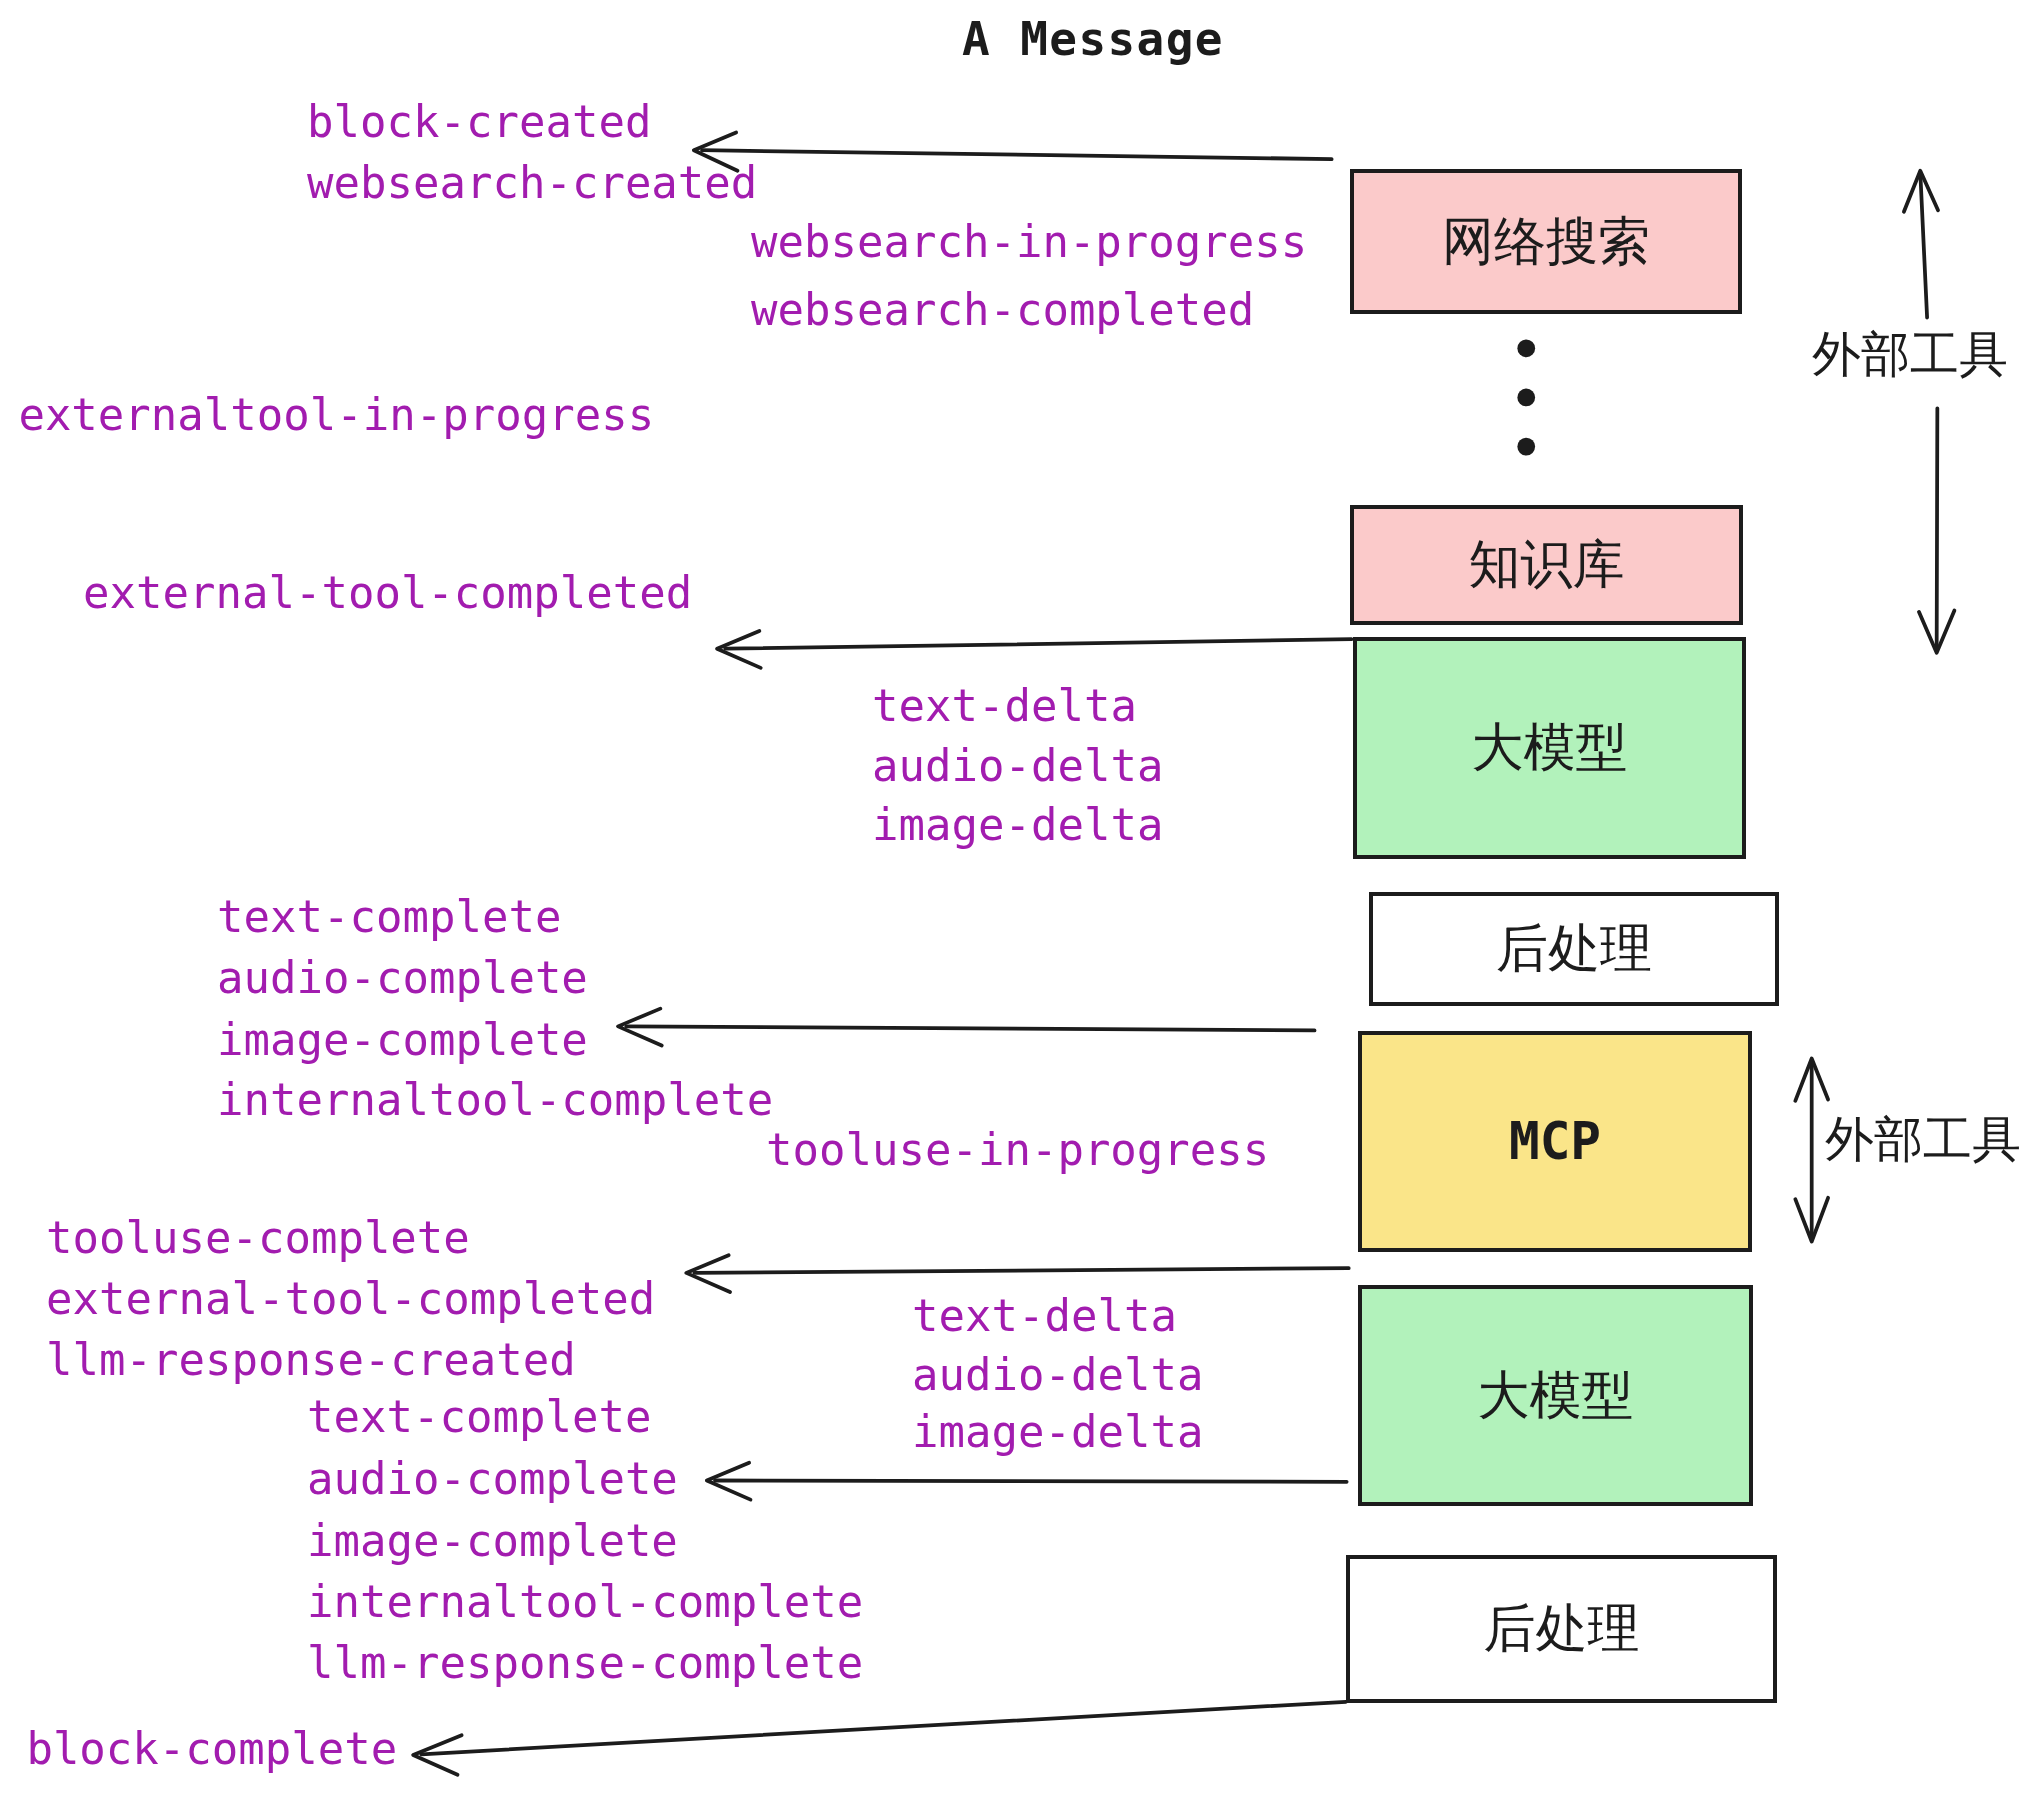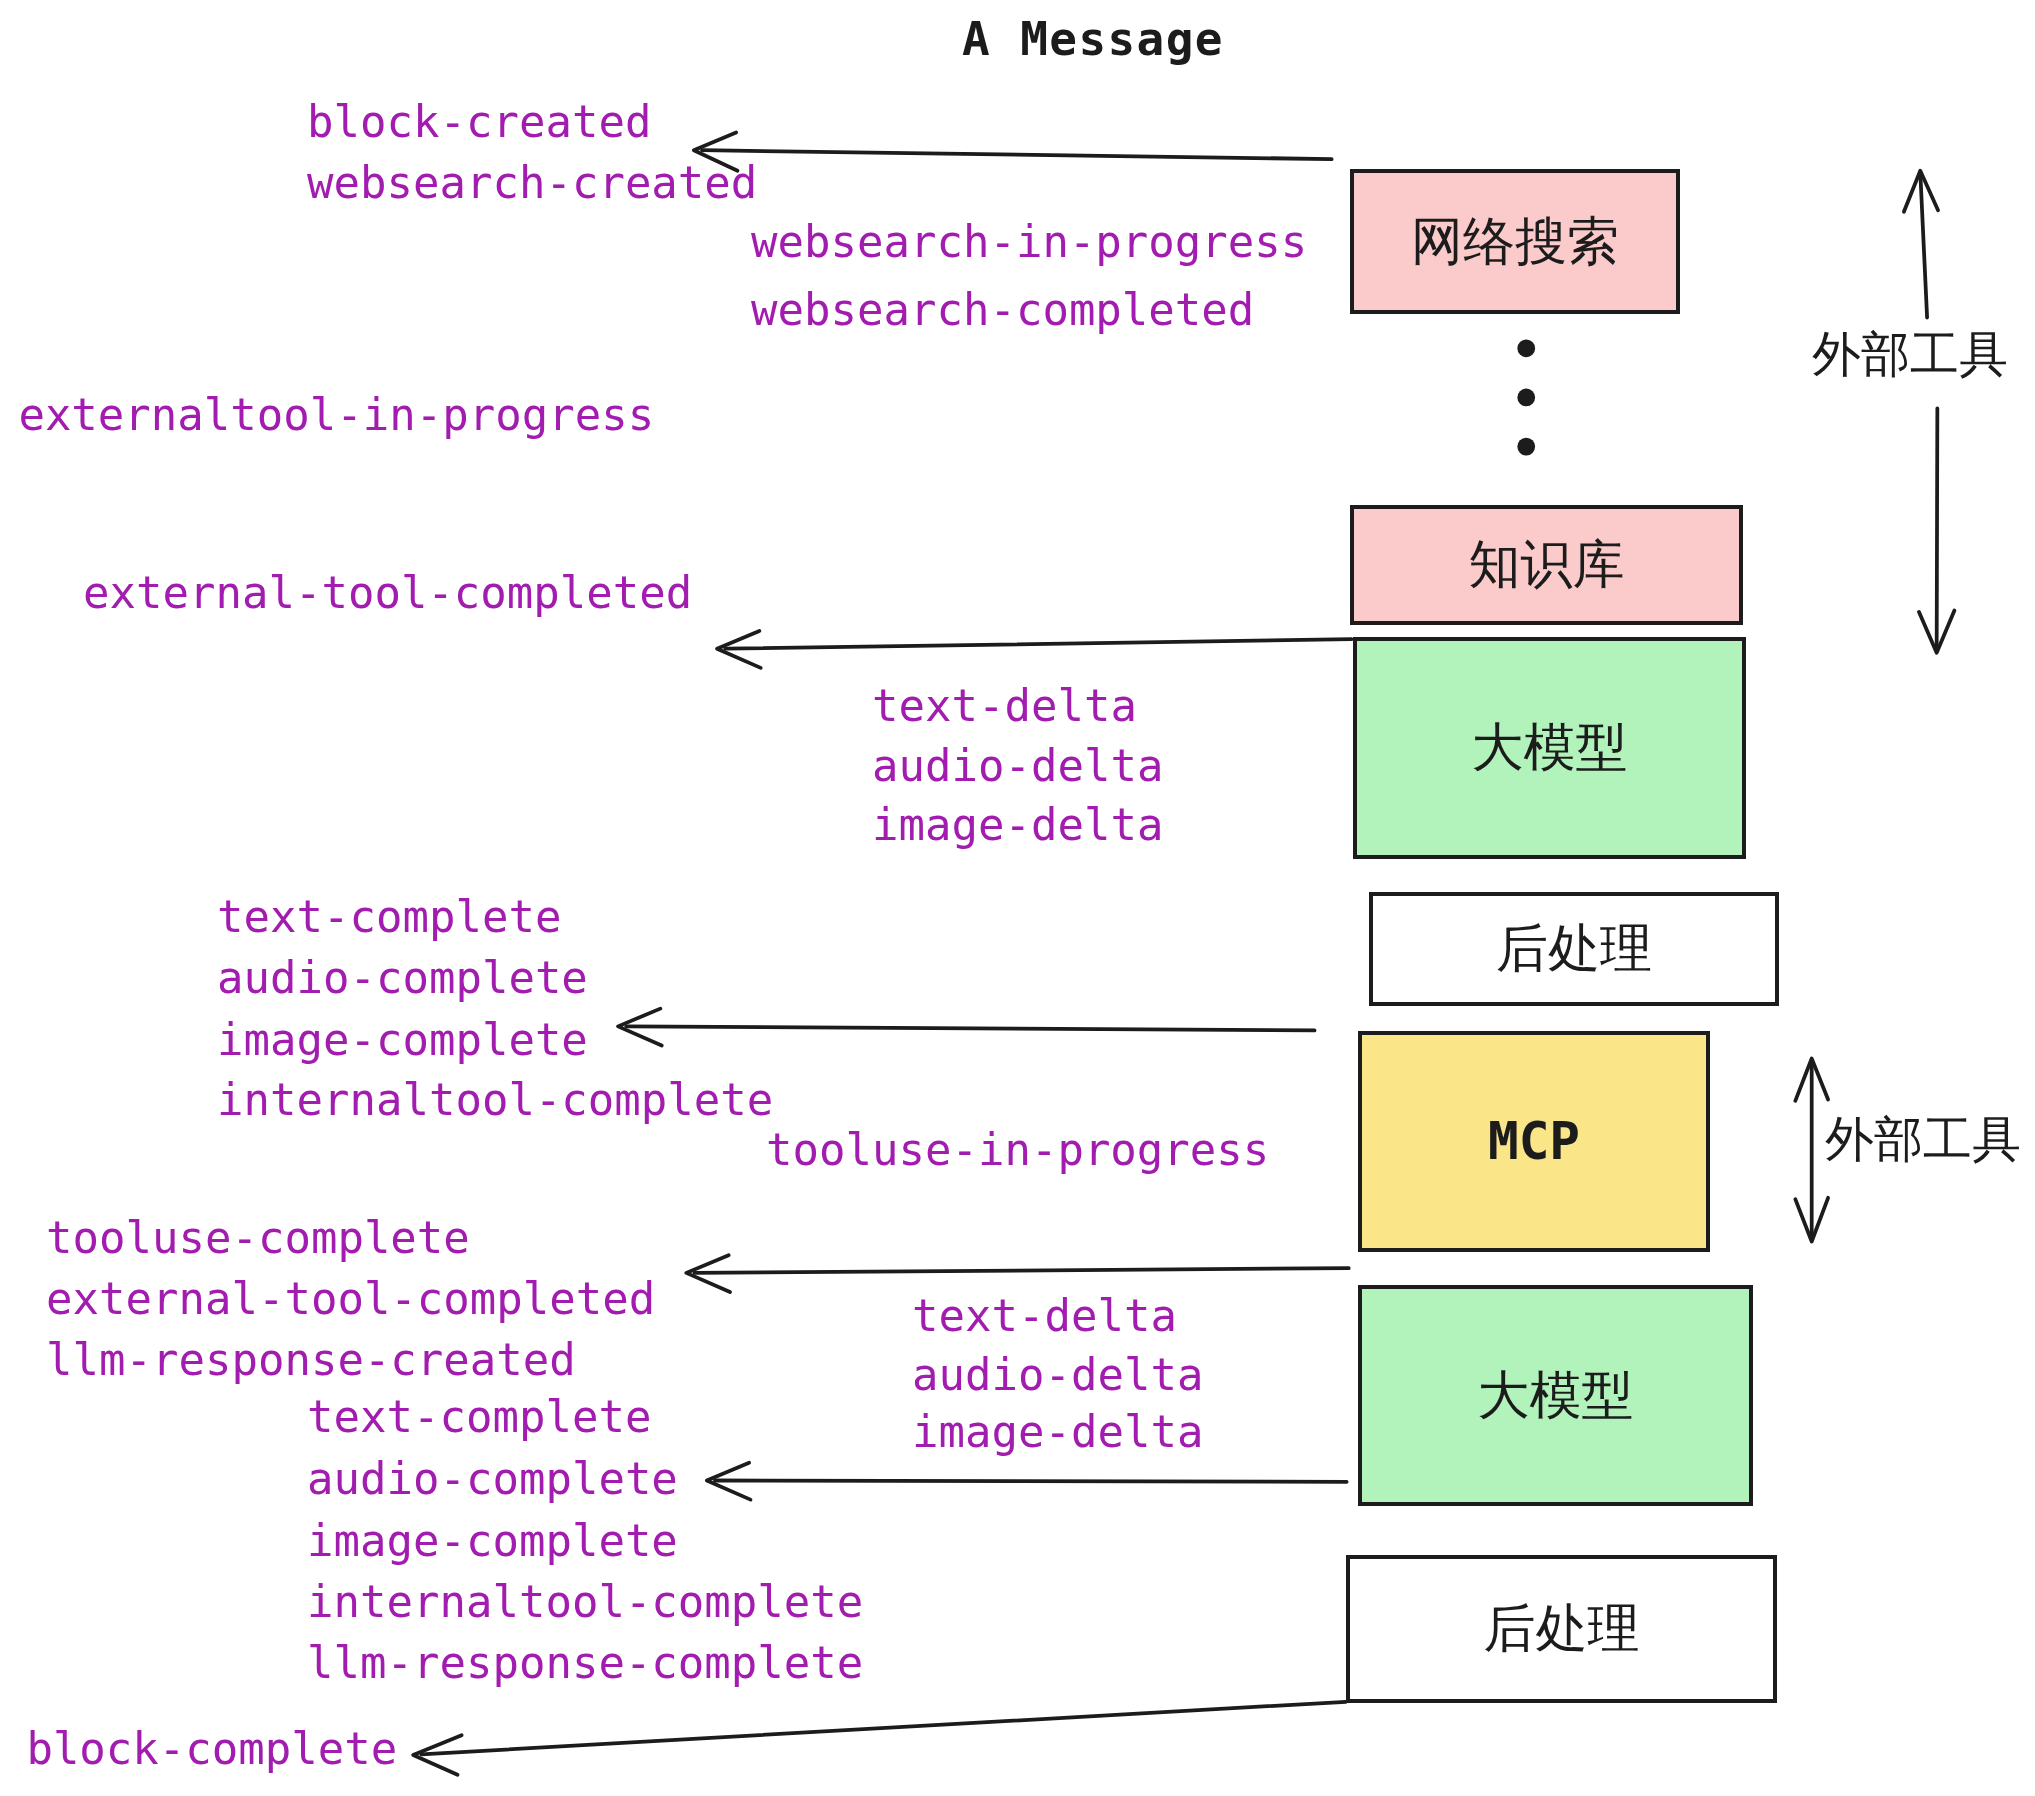--- a/index.html
+++ b/index.html
@@ -115,33 +115,33 @@
 
     <g>
       <circle cx="2235" cy="510" r="13"></circle>
       <circle cx="2235" cy="582" r="13"></circle>
       <circle cx="2235" cy="654" r="13"></circle>
     </g>
   </svg>
 
   <div class="title" style="left:962px;top:12.3px;">A Message</div>
 
-  <div class="node pink" style="left:1350px;top:169px;width:330px;height:145px;">
+  <div class="node pink" style="left:1350px;top:169px;width:392px;height:145px;">
     <span>网络搜索</span>
   </div>
   <div class="node pink" style="left:1350px;top:505px;width:393px;height:120px;">
     <span>知识库</span>
   </div>
   <div class="node green" style="left:1353px;top:637px;width:393px;height:222px;">
     <span>大模型</span>
   </div>
   <div class="node white" style="left:1369px;top:892px;width:410px;height:114px;">
     <span>后处理</span>
   </div>
-  <div class="node yellow mono" style="left:1358px;top:1031px;width:352px;height:221px;">
+  <div class="node yellow mono" style="left:1358px;top:1031px;width:394px;height:221px;">
     <span>MCP</span>
   </div>
   <div class="node green" style="left:1358px;top:1285px;width:395px;height:221px;">
     <span>大模型</span>
   </div>
   <div class="node white" style="left:1346px;top:1555px;width:431px;height:148px;">
     <span>后处理</span>
   </div>
 
   <div class="side-label" style="left:1812px;top:330px;">外部工具</div>

